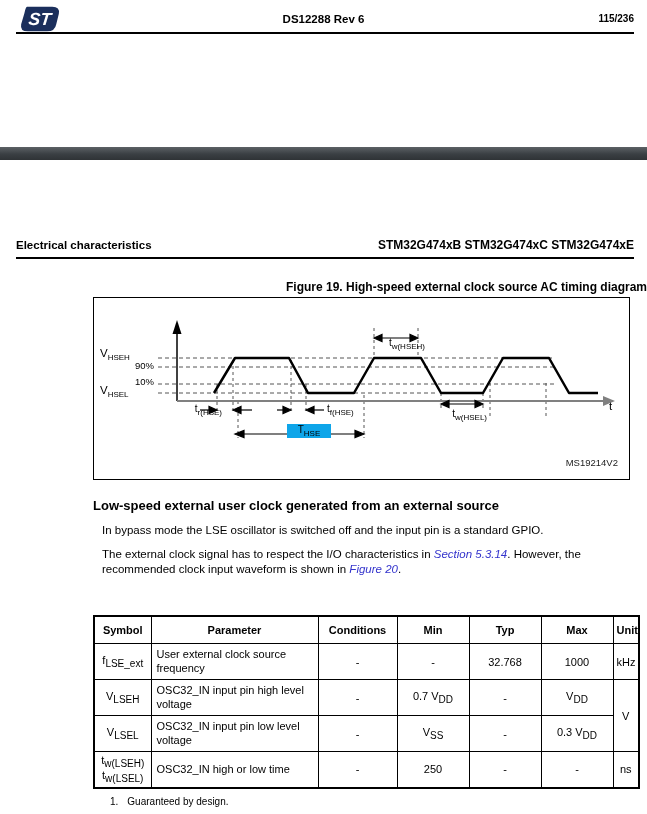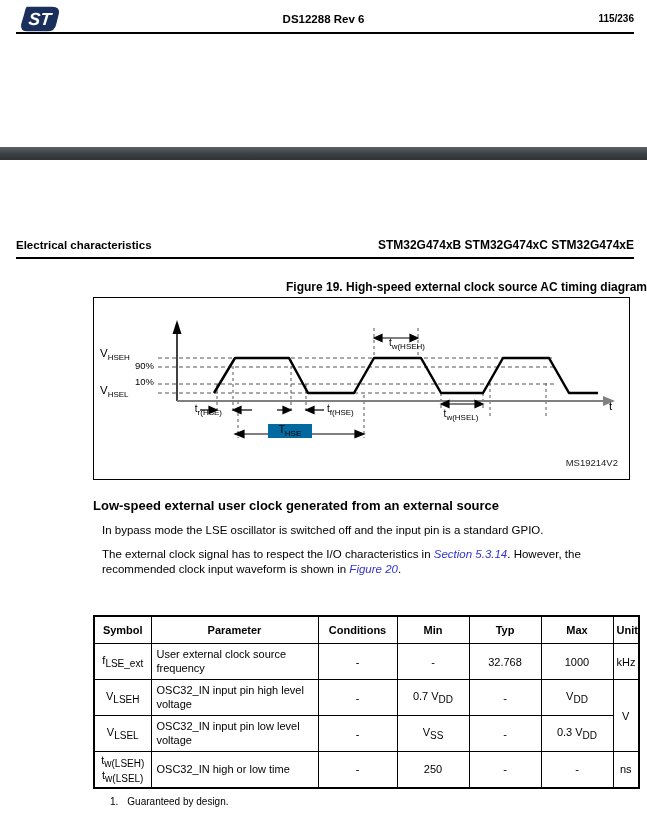--- a/index.html
+++ b/index.html
@@ -25,22 +25,22 @@
   .fig-label{position:absolute;font-size:11.5px;white-space:nowrap;}
   .fig-label sub{font-size:8px;}
   .small-label{font-size:10px;}
   .lbl-vhseh{left:6px;top:49px;}
   .lbl-vhsel{left:6px;top:86px;}
   .lbl-90{left:28px;top:62px;width:32px;text-align:right;font-size:9.5px;}
   .lbl-10{left:28px;top:78px;width:32px;text-align:right;font-size:9.5px;}
   .lbl-twhseh{left:271px;top:22px;width:60px;text-align:right;margin-top:17px;}
   .lbl-tr{left:82px;top:105px;width:46px;text-align:right;}
   .lbl-tf{left:221px;top:105px;margin-left:12px;}
-  .lbl-twhsel{left:341px;top:110px;width:52px;text-align:center;}
-  .lbl-thse{left:174px;top:126px;width:44px;text-align:center;background:#0369a1;}
+  .lbl-twhsel{left:341px;top:110px;width:52px;text-align:right;}
+  .lbl-thse{left:193px;top:126px;width:44px;text-align:center;background:#0ea5e9;}
   .lbl-t{left:515px;top:102px;font-size:11.5px;}
   .lbl-wm{position:absolute;right:11px;top:159px;font-size:9.5px;color:#222;}
   
   .content-heading{position:absolute;left:93px;top:498px;font-weight:bold;font-size:13px;}
   .para{position:absolute;left:93px;font-size:11.5px;line-height:15px;margin-left:9px;}
   .para1{top:523px;width:548px;}
   .para2{top:547px;width:548px;}
   .doclink{color:#3333cc;font-style:italic;}
   
   .tbl-caption{position:absolute;left:93px;width:545px;top:592px;text-align:center;

